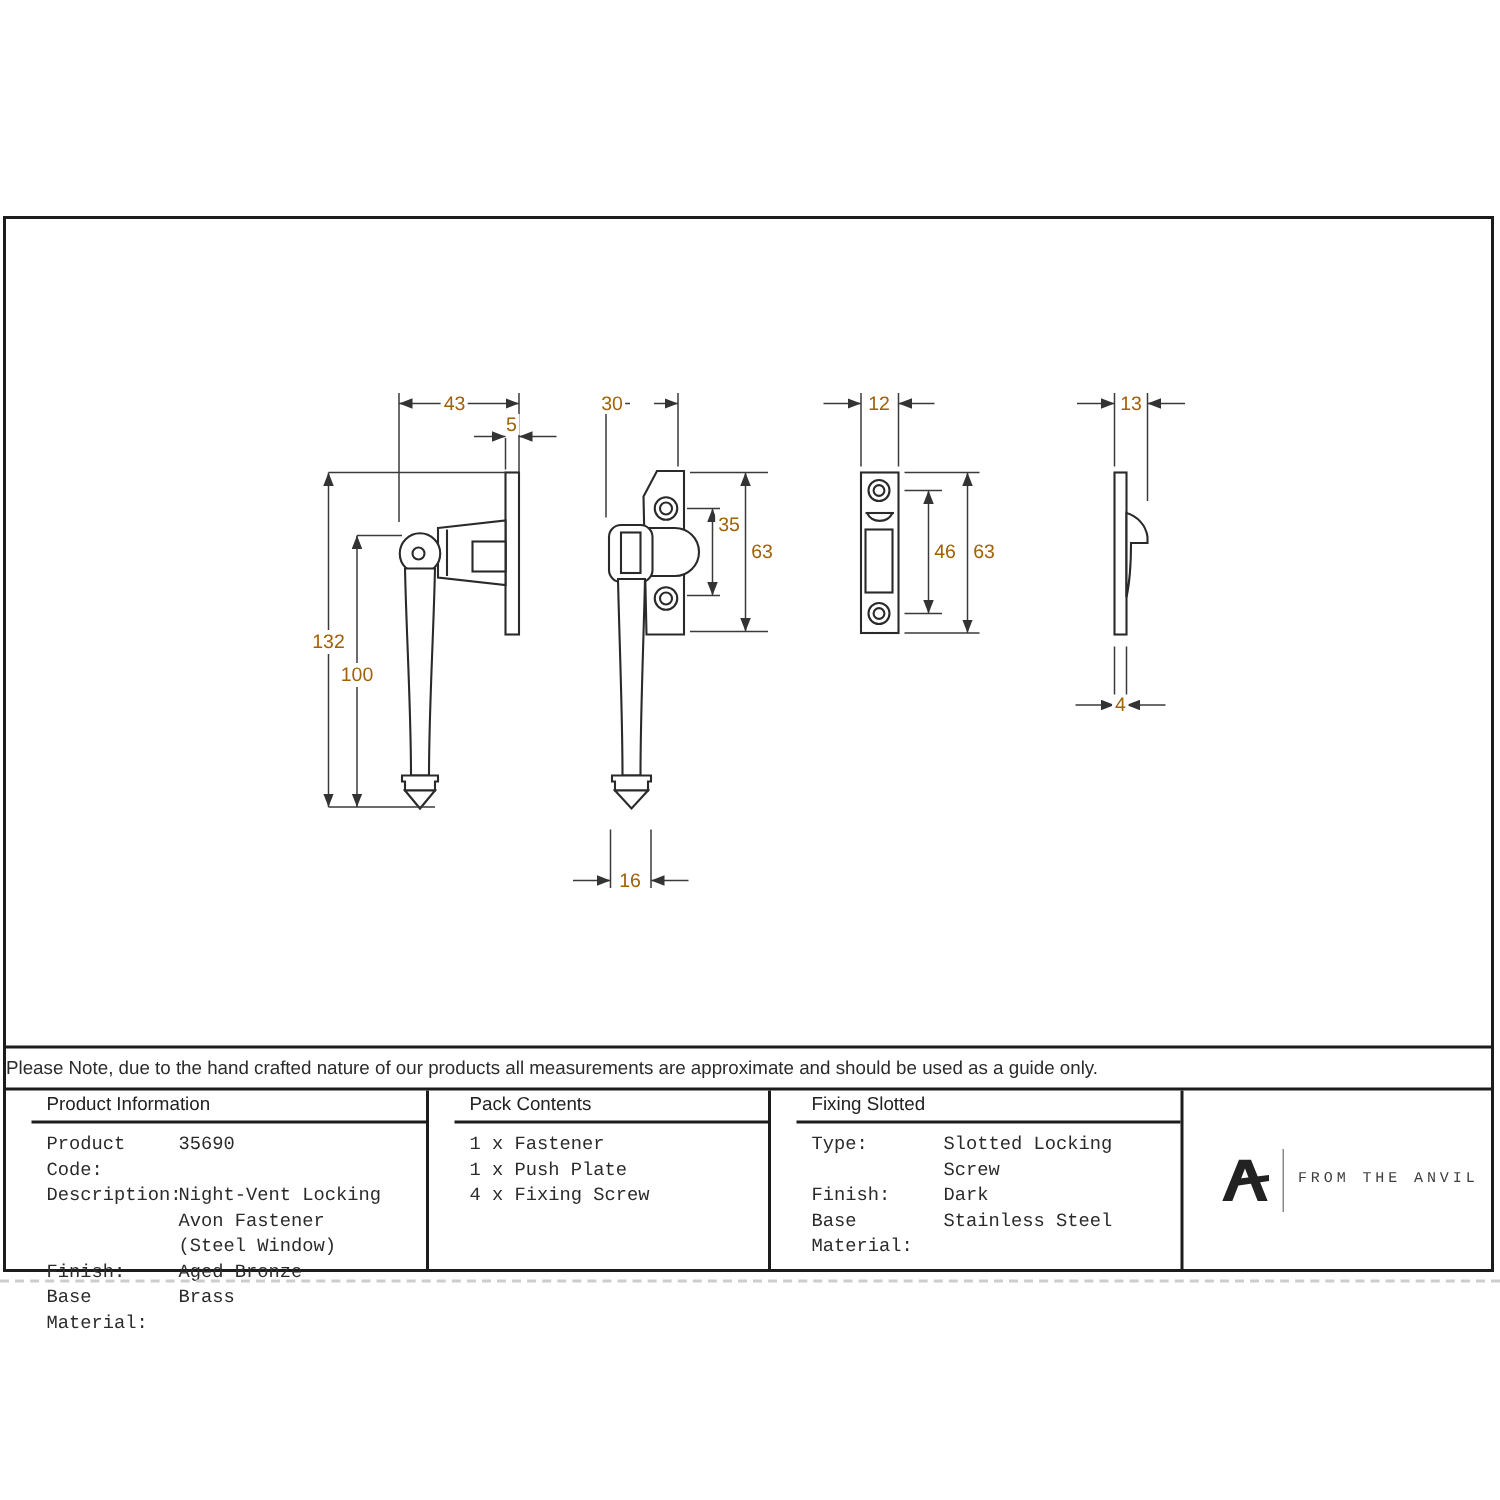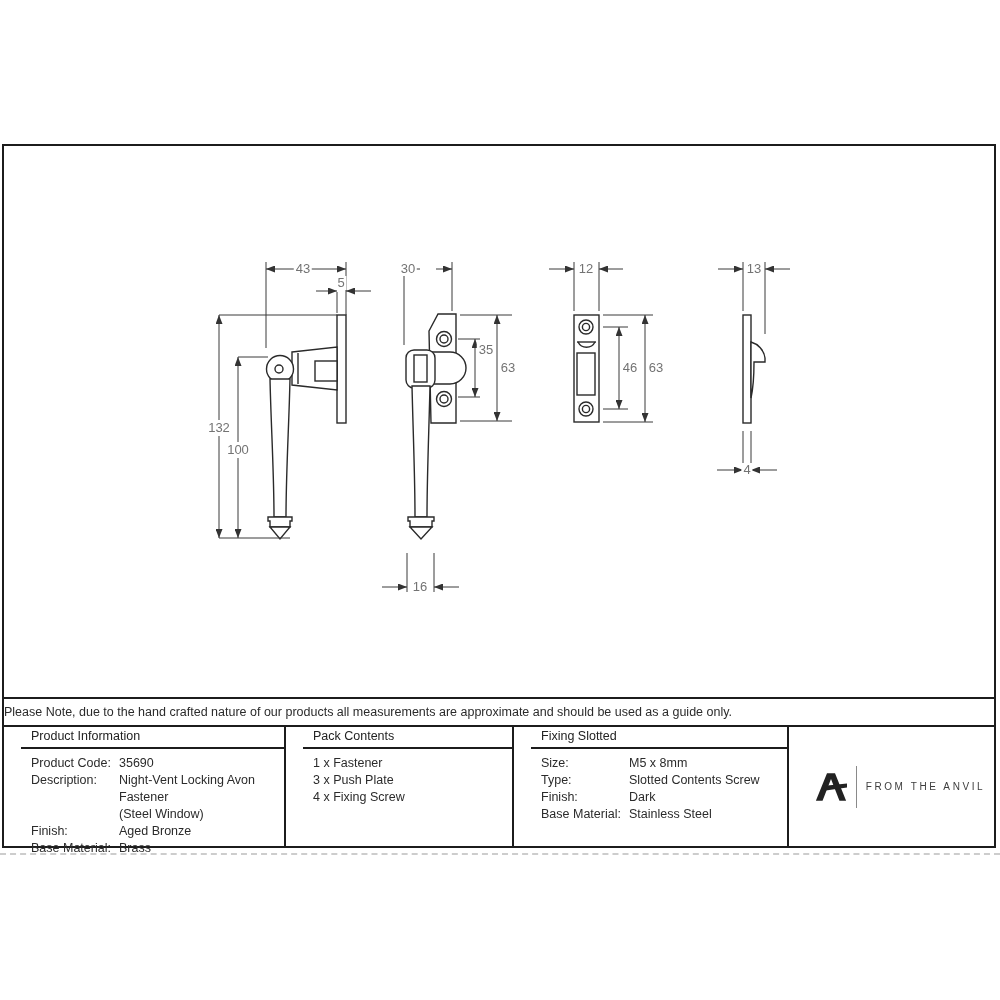--- a/index.html
+++ b/index.html
@@ -4,32 +4,32 @@
 <style>
   * { margin:0; padding:0; box-sizing:border-box; }
   html,body { background:#ffffff; }
   body { font-family:"Liberation Sans", sans-serif; color:#2b2b2b; }
   .sheet { position:relative; width:1000px; height:1000px; background:#fff; overflow:hidden; }
 
   .frame { position:absolute; left:2px; top:144px; width:994px; height:704px; border:2px solid #1c1c1c; background:#fff; }
 
   .drawing { position:absolute; left:0; top:0; width:990px; height:551px; }
   .drawing svg { position:absolute; left:0; top:0; }
-  .dim { position:absolute; transform:translate(-50%,-50%); font-size:13px; color:#737373; background:#fff; padding:0 2px; white-space:nowrap; line-height:14px; }
+  .dim { position:absolute; transform:translate(-50%,-50%); font-size:13px; color:#a16207; background:#fff; padding:0 2px; white-space:nowrap; line-height:14px; }
 
   .note-row { position:absolute; left:0; right:0; top:551px; height:30px; border-top:2px solid #1c1c1c; border-bottom:2px solid #1c1c1c; font-size:12.5px; line-height:26px; padding-left:0; color:#2b2b2b; }
 
   .spec-table { position:absolute; left:0; right:0; top:581px; bottom:0; display:flex; }
   .col { height:100%;padding-left:17px; }
   .col-1 { width:282px; border-right:2px solid #1c1c1c; }
   .col-2 { width:228px; border-right:2px solid #1c1c1c; }
   .col-3 { width:275px; border-right:2px solid #1c1c1c; }
-  .col-4 { flex:1; display:flex; align-items:center; justify-content:center; }
+  .col-4 { flex:1; display:flex; align-items:center; justify-content:center;font-family:Liberation Mono, monospace; }
   .col-head { height:22px; border-bottom:2px solid #1c1c1c; font-size:12.5px; line-height:19px; padding-left:10px; color:#222; }
-  .col-body { padding:6px 8px 0 10px; font-size:12.5px; line-height:17px; }
+  .col-body { padding:6px 8px 0 10px; font-size:12.5px; line-height:17px;font-family:Liberation Mono, monospace; }
   .kv { display:flex; }
   .kv .k { width:88px; flex:0 0 88px; }
   .kv .v { flex:1; }
 
   .brand { display:flex; align-items:center; gap:9px; }
   .brand-rule { width:1px; height:42px; background:#8a8a8a; }
   .brand-name { font-size:10px; letter-spacing:2.6px; color:#3d3d3d; white-space:nowrap; }
 
   .cutline { position:absolute; left:0; width:1000px; top:853px; height:0; border-top:2px dashed #cdcdcd; }
 </style>
@@ -189,35 +189,31 @@
               <span class="k">Base Material:</span>
               <span class="v">Brass</span>
             </div>
         </div>
       </div>
 
       <div class="col col-2">
         <div class="col-head">Pack Contents</div>
         <div class="col-body">
           <div>1 x Fastener</div>
-          <div>3 x Push Plate</div>
+          <div>1 x Push Plate</div>
           <div>4 x Fixing Screw</div>
         </div>
       </div>
 
       <div class="col col-3">
         <div class="col-head">Fixing Slotted</div>
         <div class="col-body">
           <div class="kv">
-              <span class="k">Size:</span>
-              <span class="v">M5 x 8mm</span>
-            </div>
-          <div class="kv">
               <span class="k">Type:</span>
-              <span class="v">Slotted Contents Screw</span>
+              <span class="v">Slotted Locking Screw</span>
             </div>
           <div class="kv">
               <span class="k">Finish:</span>
               <span class="v">Dark</span>
             </div>
           <div class="kv">
               <span class="k">Base Material:</span>
               <span class="v">Stainless Steel</span>
             </div>
         </div>

